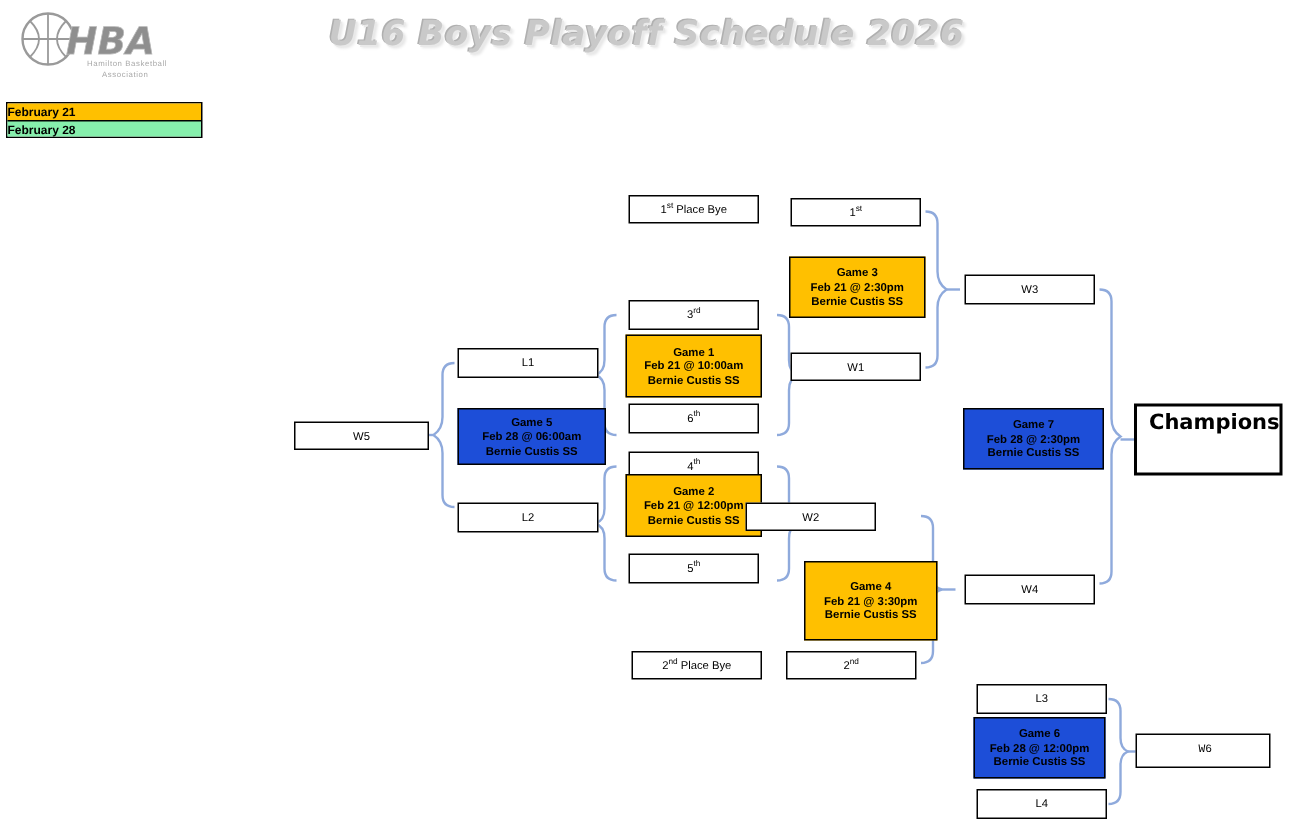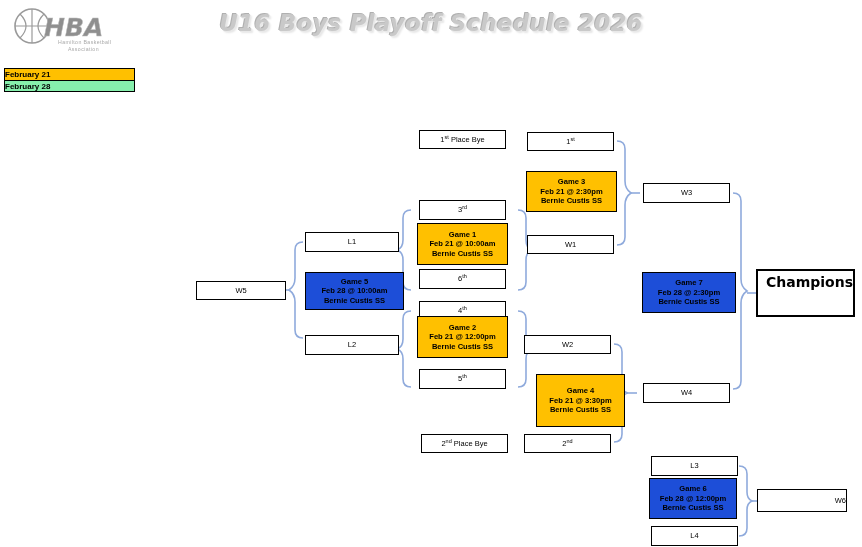--- a/index.html
+++ b/index.html
@@ -91,22 +91,23 @@
   .node.champ {
     align-items: flex-start;
     justify-content: flex-start;
     font-size: 14px;
     font-weight: bold;
     font-family: "DejaVu Sans", sans-serif;
     padding: 3px 0 0 8px;
     border-width: 2px;
   }
   .node.leftalign {
-    justify-content: flex-end;
+    justify-content: center;
     padding-left: 3px;
+    font-family: Liberation Mono, monospace;
   }
   sup { font-size: 5.5px; vertical-align: super; line-height: 0; }
 
   
   #connectors {
     position: absolute;
     left: 0; top: 0;
     width: 862px; height: 547px;
     pointer-events: none;
   }
@@ -175,21 +176,21 @@
 
 <div class="node" style="left:305px; top:232px; width:94px; height:20px;">
   <span>L1</span>
 </div>
 <div class="node" style="left:305px; top:335px; width:94px; height:20px;">
   <span>L2</span>
 </div>
 
 <div class="node multi green" style="left:305px; top:272px; width:99px; height:38px;">
   <span class="ln">Game 5</span>
-  <span class="ln">Feb 28 @ 10:00am</span>
+  <span class="ln">Feb 28 @ 06:00am</span>
   <span class="ln">Bernie Custis SS</span>
 </div>
 
 <div class="node" style="left:419px; top:130px; width:87px; height:19px;">
   <span>1<sup>st</sup> Place Bye</span>
 </div>
 
 <div class="node" style="left:419px; top:200px; width:87px; height:20px;">
   <span>3<sup>rd</sup></span>
 </div>
@@ -226,21 +227,21 @@
 <div class="node multi orange" style="left:526px; top:171px; width:91px; height:41px;">
   <span class="ln">Game 3</span>
   <span class="ln">Feb 21 @ 2:30pm</span>
   <span class="ln">Bernie Custis SS</span>
 </div>
 
 <div class="node" style="left:527px; top:235px; width:87px; height:19px;">
   <span>W1</span>
 </div>
 
-<div class="node" style="left:524px; top:335px; width:87px; height:19px;">
+<div class="node" style="left:497px; top:335px; width:87px; height:19px;">
   <span>W2</span>
 </div>
 
 <div class="node multi orange" style="left:536px; top:374px; width:89px; height:53px;">
   <span class="ln">Game 4</span>
   <span class="ln">Feb 21 @ 3:30pm</span>
   <span class="ln">Bernie Custis SS</span>
 </div>
 
 <div class="node" style="left:524px; top:434px; width:87px; height:19px;">

